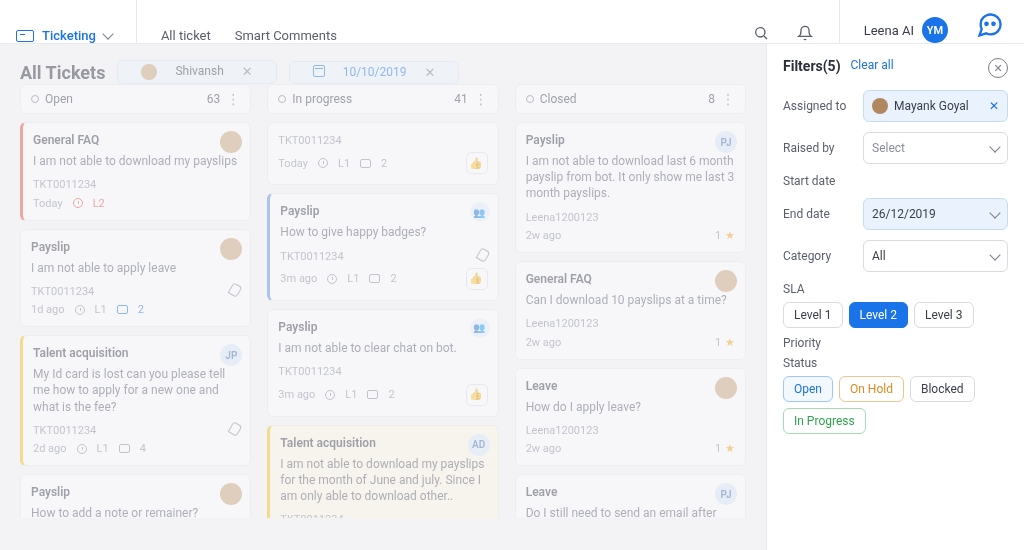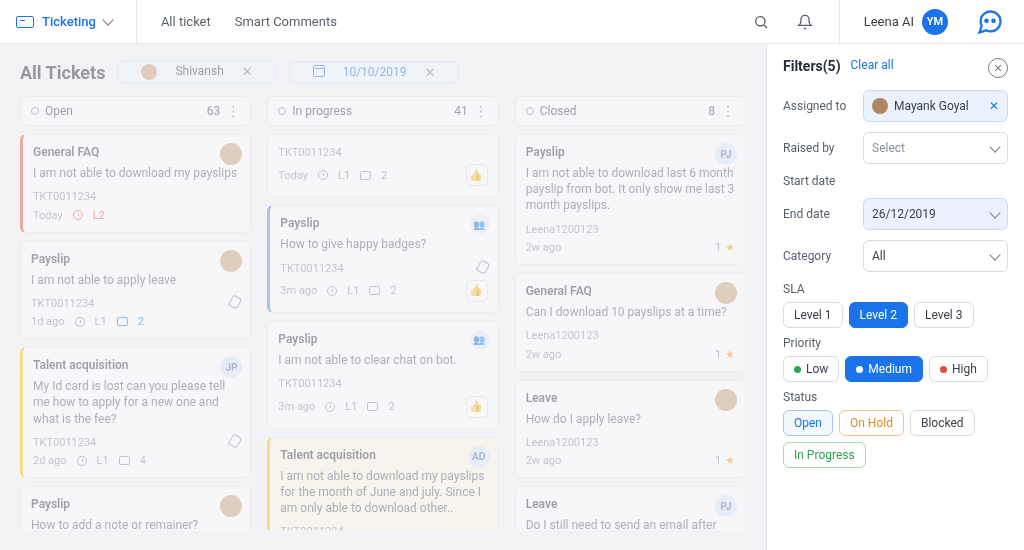--- a/index.html
+++ b/index.html
@@ -1,33 +1,33 @@
 <!DOCTYPE html>
 <html><head>
 <meta charset="utf-8">
 <style>
 *{box-sizing:border-box;margin:0;padding:0;font-family:-apple-system,BlinkMacSystemFont,"Segoe UI",Roboto,sans-serif}
 body{background:#f5f6f8;width:1024px;height:550px;overflow:hidden;position:relative}
-.topbar{height:44px;background:#fff;border-bottom:1px solid #e8e9ec;display:flex;align-items:center;padding:0 16px;gap:24px}
+.topbar{height:44px;background:#fff;border-bottom:1px solid #e8e9ec;display:flex;align-items:flex-end;padding:0 16px;gap:24px}
 .brand{display:flex;align-items:center;gap:8px;color:#1a73e8;font-size:13px;font-weight:500}
 .brand-icon{width:18px;height:12px;border:1.5px solid #1a73e8;border-radius:2px;position:relative}
 .brand-icon::after{content:"";position:absolute;left:3px;top:3px;width:5px;height:1.5px;background:#1a73e8}
 .chevron{width:8px;height:8px;border-right:1.5px solid #7a7e8a;border-bottom:1.5px solid #7a7e8a;transform:rotate(45deg);margin-top:-3px}
 .divider{width:1px;height:44px;background:#e8e9ec}
 .navlink{color:#5a5f6e;font-size:13px;cursor:pointer}
 .spacer{flex:1}
 .icon-btn{width:20px;height:20px;color:#5a5f6e;cursor:pointer;display:flex;align-items:center;justify-content:center}
 .user{display:flex;align-items:center;gap:8px;font-size:13px;color:#3a3e4b}
 .avatar{width:26px;height:26px;border-radius:50%;background:#1a73e8;color:#fff;display:flex;align-items:center;justify-content:center;font-size:11px;font-weight:600}
 .ee{width:36px;height:36px;border-radius:10px;display:flex;align-items:center;justify-content:center}
 .main{display:flex;height:calc(100% - 44px)}
 .board-wrap{flex:1;position:relative;overflow:hidden}
 .board-scrim{position:absolute;inset:0;background:rgba(240,241,244,0.55);z-index:5;pointer-events:none}
 .board{padding:16px 20px;height:100%;overflow:hidden}
-.board-head{display:flex;align-items:center;gap:12px;margin-bottom:12px}
+.board-head{display:flex;align-items:center;gap:12px;}
 .page-title{font-size:18px;font-weight:700;color:#2a2e3b}
 .chip{display:inline-flex;gap:18px;background:#eef3fb;border:1px solid #d6e2f5;border-radius:6px;padding:3px 23px;font-size:12px;color:#3a3e4b}
 .chip .x{color:#7a7e8a;cursor:pointer;font-size:13px}
 .chip-avatar{width:16px;height:16px;border-radius:50%;background:#c9a27a}
 .cal-icon{width:12px;height:12px;border:1px solid #1a73e8;border-radius:2px;position:relative}
 .cal-icon::before{content:"";position:absolute;top:2px;left:1px;right:1px;height:1px;background:#1a73e8}
 .columns{display:flex;gap:16px;height:calc(100% - 40px);overflow:hidden}
 .col{width:232px;display:flex;flex-direction:column}
 .col-head{display:flex;align-items:center;padding:6px 10px;background:#fff;border:1px solid #e8e9ec;border-radius:6px;margin-bottom:8px;font-size:12px;color:#3a3e4b}
 .dot{width:8px;height:8px;border:1.5px solid #7a7e8a;border-radius:50%;margin-right:6px}
@@ -376,25 +376,20 @@
     </div>
 
     <div class="section-label">SLA</div>
     <div class="btn-row" id="sla-row">
         <div class="fbtn">Level 1</div>
         <div class="fbtn active">Level 2</div>
         <div class="fbtn">Level 3</div>
       </div>
 
     <div class="section-label">Priority</div>
-    <div class="btn-row" id="prio-row">
-        <div class="fbtn"><span class="pdot low"></span>Low</div>
-        <div class="fbtn active"><span class="pdot med"></span>Medium</div>
-        <div class="fbtn"><span class="pdot high"></span>High</div>
-      </div>
 
     <div class="section-label">Status</div>
     <div class="btn-row" id="status-row">
         <div class="fbtn blue-o">Open</div>
         <div class="fbtn orange-o">On Hold</div>
         <div class="fbtn ">Blocked</div>
         <div class="fbtn green-o">In Progress</div>
       </div>
   </div>
 </div>

